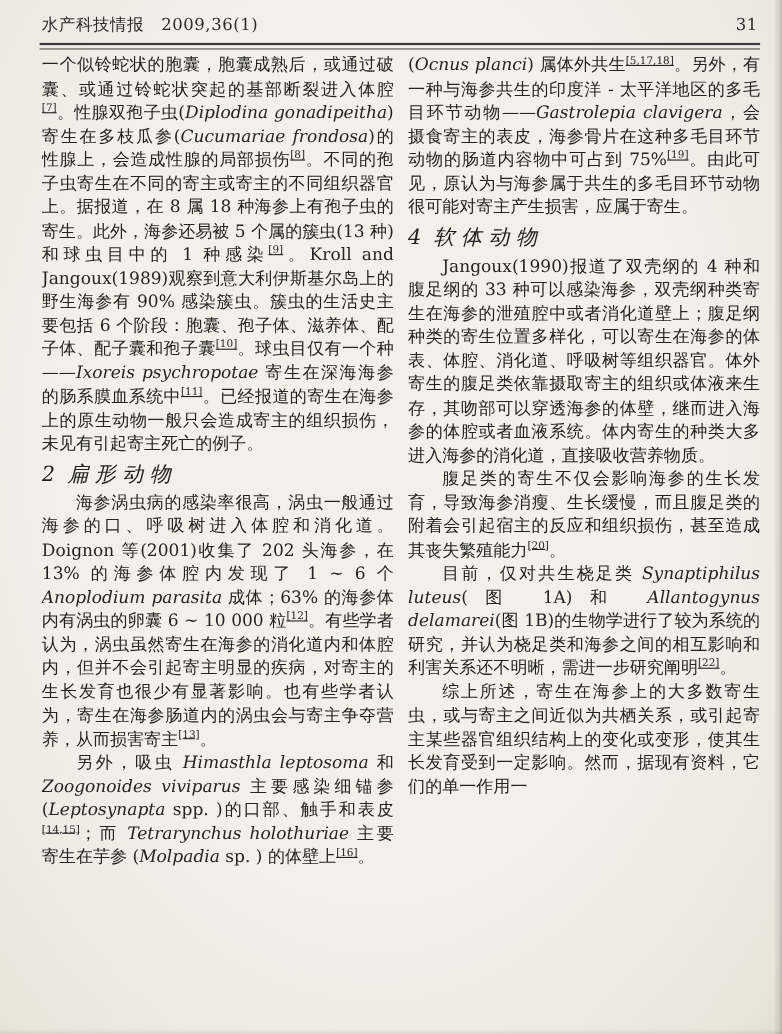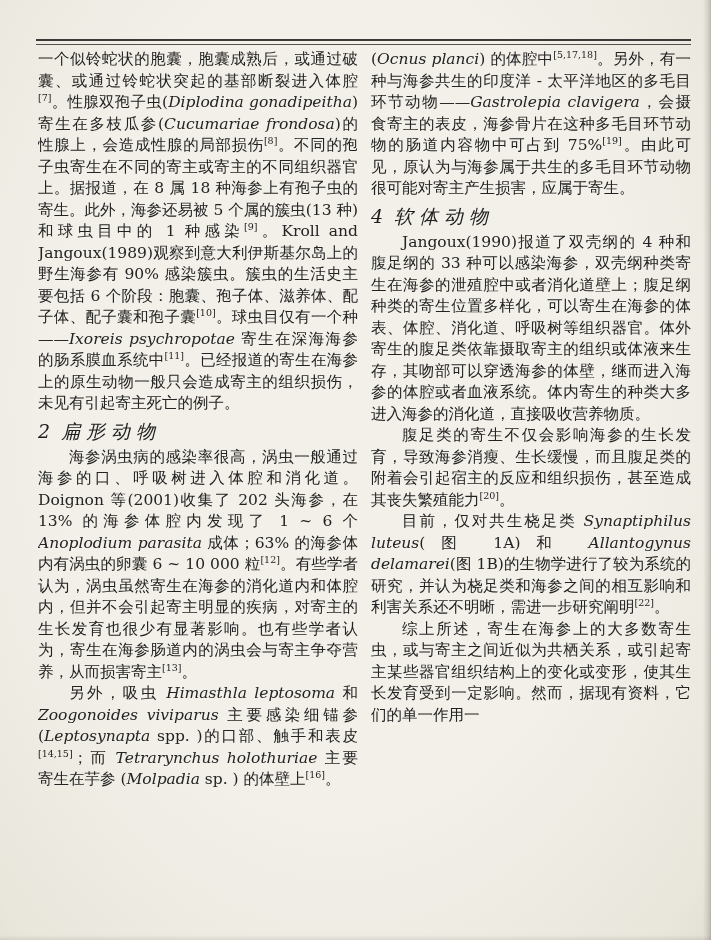--- a/index.html
+++ b/index.html
@@ -48,38 +48,43 @@
     font-size:19px;line-height:27px;
     font-style:italic;
     color:#1e1e1e;
     text-align:left;
   }
   .heading .hnum{display:inline-block;margin-right:11px;font-style:italic;}
   .heading .htitle{letter-spacing:6px;}
   sup.ref{
     font-size:9.5px;line-height:0;vertical-align:super;
     letter-spacing:0;
+    text-decoration:underline;
   }
   i.sp{font-style:italic;margin-top:16px;}
 </style>
 </head>
 <body>
 
 <div class="page">
+  <div class="header">
+    <span>水产科技情报　2009,36(1)</span>
+    <span>31</span>
+  </div>
   <div class="rule rule-top"></div>
   <div class="rule rule-bottom"></div>
   <div class="columns">
     <div class="col" id="col-left">
         <p class="para"><span>一个似铃蛇状的胞囊，胞囊成熟后，或通过破囊、或通过铃蛇状突起的基部断裂进入体腔</span><sup class="ref">[7]</sup><span>。性腺双孢子虫(</span><i class="sp">Diplodina gonadipeitha</i><span>)寄生在多枝瓜参(</span><i class="sp">Cucumariae frondosa</i><span>)的性腺上，会造成性腺的局部损伤</span><sup class="ref">[8]</sup><span>。不同的孢子虫寄生在不同的寄主或寄主的不同组织器官上。据报道，在 8 属 18 种海参上有孢子虫的寄生。此外，海参还易被 5 个属的簇虫(13 种)和球虫目中的 1 种感染</span><sup class="ref">[9]</sup><span>。Kroll and Jangoux(1989)观察到意大利伊斯基尔岛上的野生海参有 90% 感染簇虫。簇虫的生活史主要包括 6 个阶段：胞囊、孢子体、滋养体、配子体、配子囊和孢子囊</span><sup class="ref">[10]</sup><span>。球虫目仅有一个种——</span><i class="sp">Ixoreis psychropotae</i><span> 寄生在深海海参的肠系膜血系统中</span><sup class="ref">[11]</sup><span>。已经报道的寄生在海参上的原生动物一般只会造成寄主的组织损伤，未见有引起寄主死亡的例子。</span></p>
         <div class="heading"><span class="hnum">2</span><span class="htitle">扁形动物</span></div>
         <p class="para indent"><span>海参涡虫病的感染率很高，涡虫一般通过海参的口、呼吸树进入体腔和消化道。Doignon 等(2001)收集了 202 头海参，在 13% 的海参体腔内发现了 1 ~ 6 个 </span><i class="sp">Anoplodium parasita</i><span> 成体；63% 的海参体内有涡虫的卵囊 6 ~ 10 000 粒</span><sup class="ref">[12]</sup><span>。有些学者认为，涡虫虽然寄生在海参的消化道内和体腔内，但并不会引起寄主明显的疾病，对寄主的生长发育也很少有显著影响。也有些学者认为，寄生在海参肠道内的涡虫会与寄主争夺营养，从而损害寄主</span><sup class="ref">[13]</sup><span>。</span></p>
         <p class="para indent"><span>另外，吸虫 </span><i class="sp">Himasthla leptosoma</i><span> 和 </span><i class="sp">Zoogonoides viviparus</i><span> 主要感染细锚参(</span><i class="sp">Leptosynapta</i><span> spp. )的口部、触手和表皮</span><sup class="ref">[14,15]</sup><span>；而 </span><i class="sp">Tetrarynchus holothuriae</i><span> 主要寄生在芋参 (</span><i class="sp">Molpadia</i><span> sp. ) 的体壁上</span><sup class="ref">[16]</sup><span>。</span></p>
       </div>
     <div class="col" id="col-right">
-        <p class="para"><span>(</span><i class="sp">Ocnus planci</i><span>) 的体腔中</span><sup class="ref">[5,17,18]</sup><span>。另外，有一种与海参共生的印度洋 - 太平洋地区的多毛目环节动物——</span><i class="sp">Gastrolepia clavigera</i><span>，会摄食寄主的表皮，海参骨片在这种多毛目环节动物的肠道内容物中可占到 75%</span><sup class="ref">[19]</sup><span>。由此可见，原认为与海参属于共生的多毛目环节动物很可能对寄主产生损害，应属于寄生。</span></p>
+        <p class="para"><span>(</span><i class="sp">Ocnus planci</i><span>) 属体外共生</span><sup class="ref">[5,17,18]</sup><span>。另外，有一种与海参共生的印度洋 - 太平洋地区的多毛目环节动物——</span><i class="sp">Gastrolepia clavigera</i><span>，会摄食寄主的表皮，海参骨片在这种多毛目环节动物的肠道内容物中可占到 75%</span><sup class="ref">[19]</sup><span>。由此可见，原认为与海参属于共生的多毛目环节动物很可能对寄主产生损害，应属于寄生。</span></p>
         <div class="heading"><span class="hnum">4</span><span class="htitle">软体动物</span></div>
         <p class="para indent"><span>Jangoux(1990)报道了双壳纲的 4 种和腹足纲的 33 种可以感染海参，双壳纲种类寄生在海参的泄殖腔中或者消化道壁上；腹足纲种类的寄生位置多样化，可以寄生在海参的体表、体腔、消化道、呼吸树等组织器官。体外寄生的腹足类依靠摄取寄主的组织或体液来生存，其吻部可以穿透海参的体壁，继而进入海参的体腔或者血液系统。体内寄生的种类大多进入海参的消化道，直接吸收营养物质。</span></p>
         <p class="para indent"><span>腹足类的寄生不仅会影响海参的生长发育，导致海参消瘦、生长缓慢，而且腹足类的附着会引起宿主的反应和组织损伤，甚至造成其丧失繁殖能力</span><sup class="ref">[20]</sup><span>。</span></p>
         <p class="para indent"><span>目前，仅对共生桡足类 </span><i class="sp">Synaptiphilus luteus</i><span>(图 1A)和 </span><i class="sp">Allantogynus delamarei</i><span>(图 1B)的生物学进行了较为系统的研究，并认为桡足类和海参之间的相互影响和利害关系还不明晰，需进一步研究阐明</span><sup class="ref">[22]</sup><span>。</span></p>
         <p class="para indent"><span>综上所述，寄生在海参上的大多数寄生虫，或与寄主之间近似为共栖关系，或引起寄主某些器官组织结构上的变化或变形，使其生长发育受到一定影响。然而，据现有资料，它们的单一作用一</span></p>
       </div>
   </div>
   <div class="scan-edge-right"></div>
   <div class="scan-edge-bottom"></div>
 </div>

